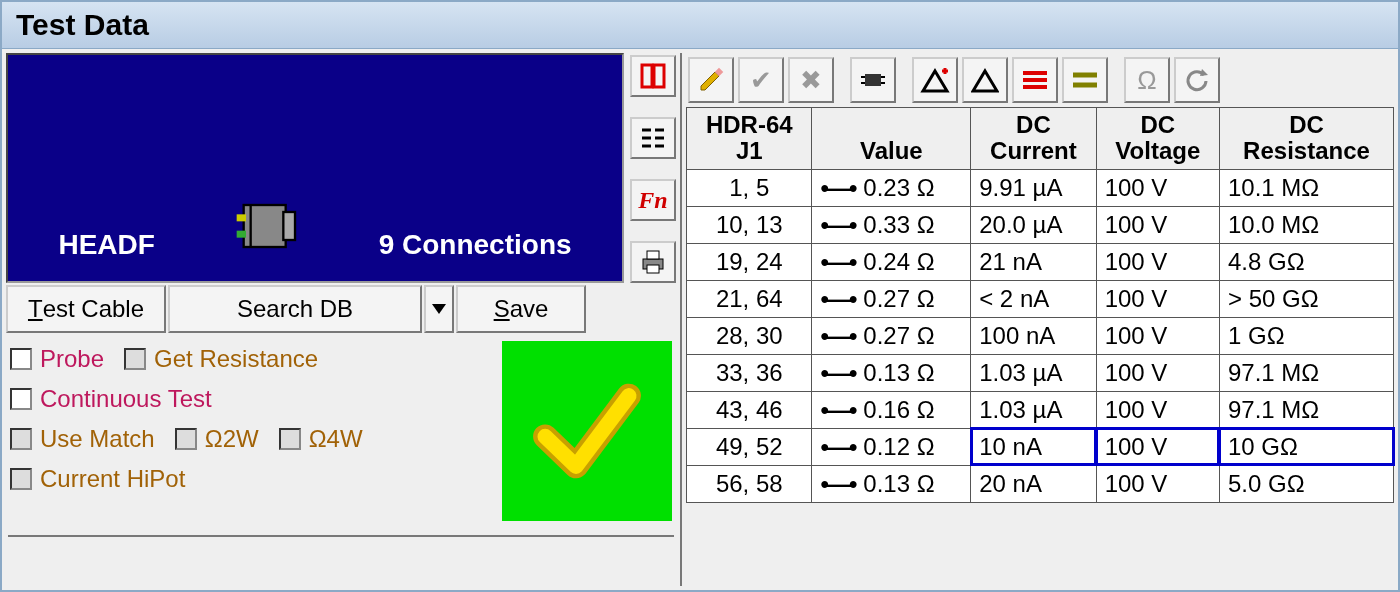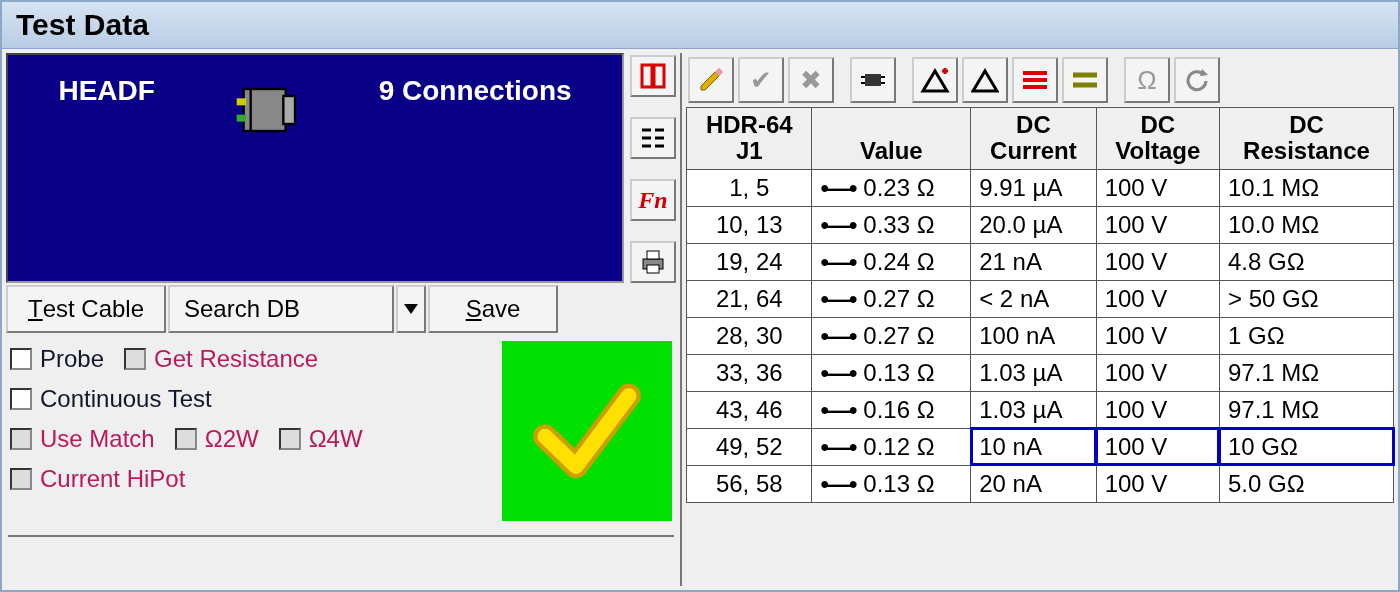--- a/index.html
+++ b/index.html
@@ -43,21 +43,21 @@
   }
   .connector-row {
     display: flex;
     gap: 6px;
   }
   .connector-banner {
     flex: 1;
     background: #0a0088;
     color: #fff;
     display: flex;
-    align-items: flex-start;
+    align-items: flex-end;
     justify-content: space-around;
     padding: 20px 12px;
     font-weight: bold;
     font-size: 28px;
     border: 2px inset #999;
   }
   .connector-icon {
     width: 70px;
     height: 70px;
   }
@@ -92,21 +92,21 @@
     padding: 8px 14px;
     font-size: 24px;
     cursor: pointer;
     display: flex;
     align-items: center;
     text-decoration: underline;
     text-decoration-color: transparent;
   }
   .win-btn .ul { text-decoration: underline; }
   .win-btn.test { width: 160px; justify-content:center;}
-  .win-btn.search { width: 226px; position:relative; }
+  .win-btn.search { width: 254px; position:relative; justify-content:center;}
   .win-btn.save { width: 130px; justify-content:center; }
   .dropdown-arrow {
     border: 2px outset #ccc;
     width: 30px;
     display:flex; align-items:center; justify-content:center;
     background:#f4f4f4;
     font-size:18px;
     cursor:pointer;
   }
   .options-area {
@@ -124,22 +124,22 @@
   .chk-row { display:flex; align-items:center; gap:8px; }
   .chk-row.inline-group { display:flex; gap:20px; }
   .chk {
     width: 22px; height: 22px;
     background: #fff;
     border: 2px inset #888;
     display:inline-block;
     flex-shrink:0;
   }
   .chk.disabled { background: #ddd; }
-  .lbl { font-size: 24px; color: #0f172a; }
-  .lbl.disabled { color: #be185d; }
+  .lbl { font-size: 24px; color: #be185d; }
+  .lbl.disabled { color: #a16207; }
   .status-box {
     width: 170px;
     height: 180px;
     background: #00e000;
     display:flex; align-items:center; justify-content:center;
     margin-left: 4px;
   }
   .checkmark {
     width: 110px; height: 110px;
   }

